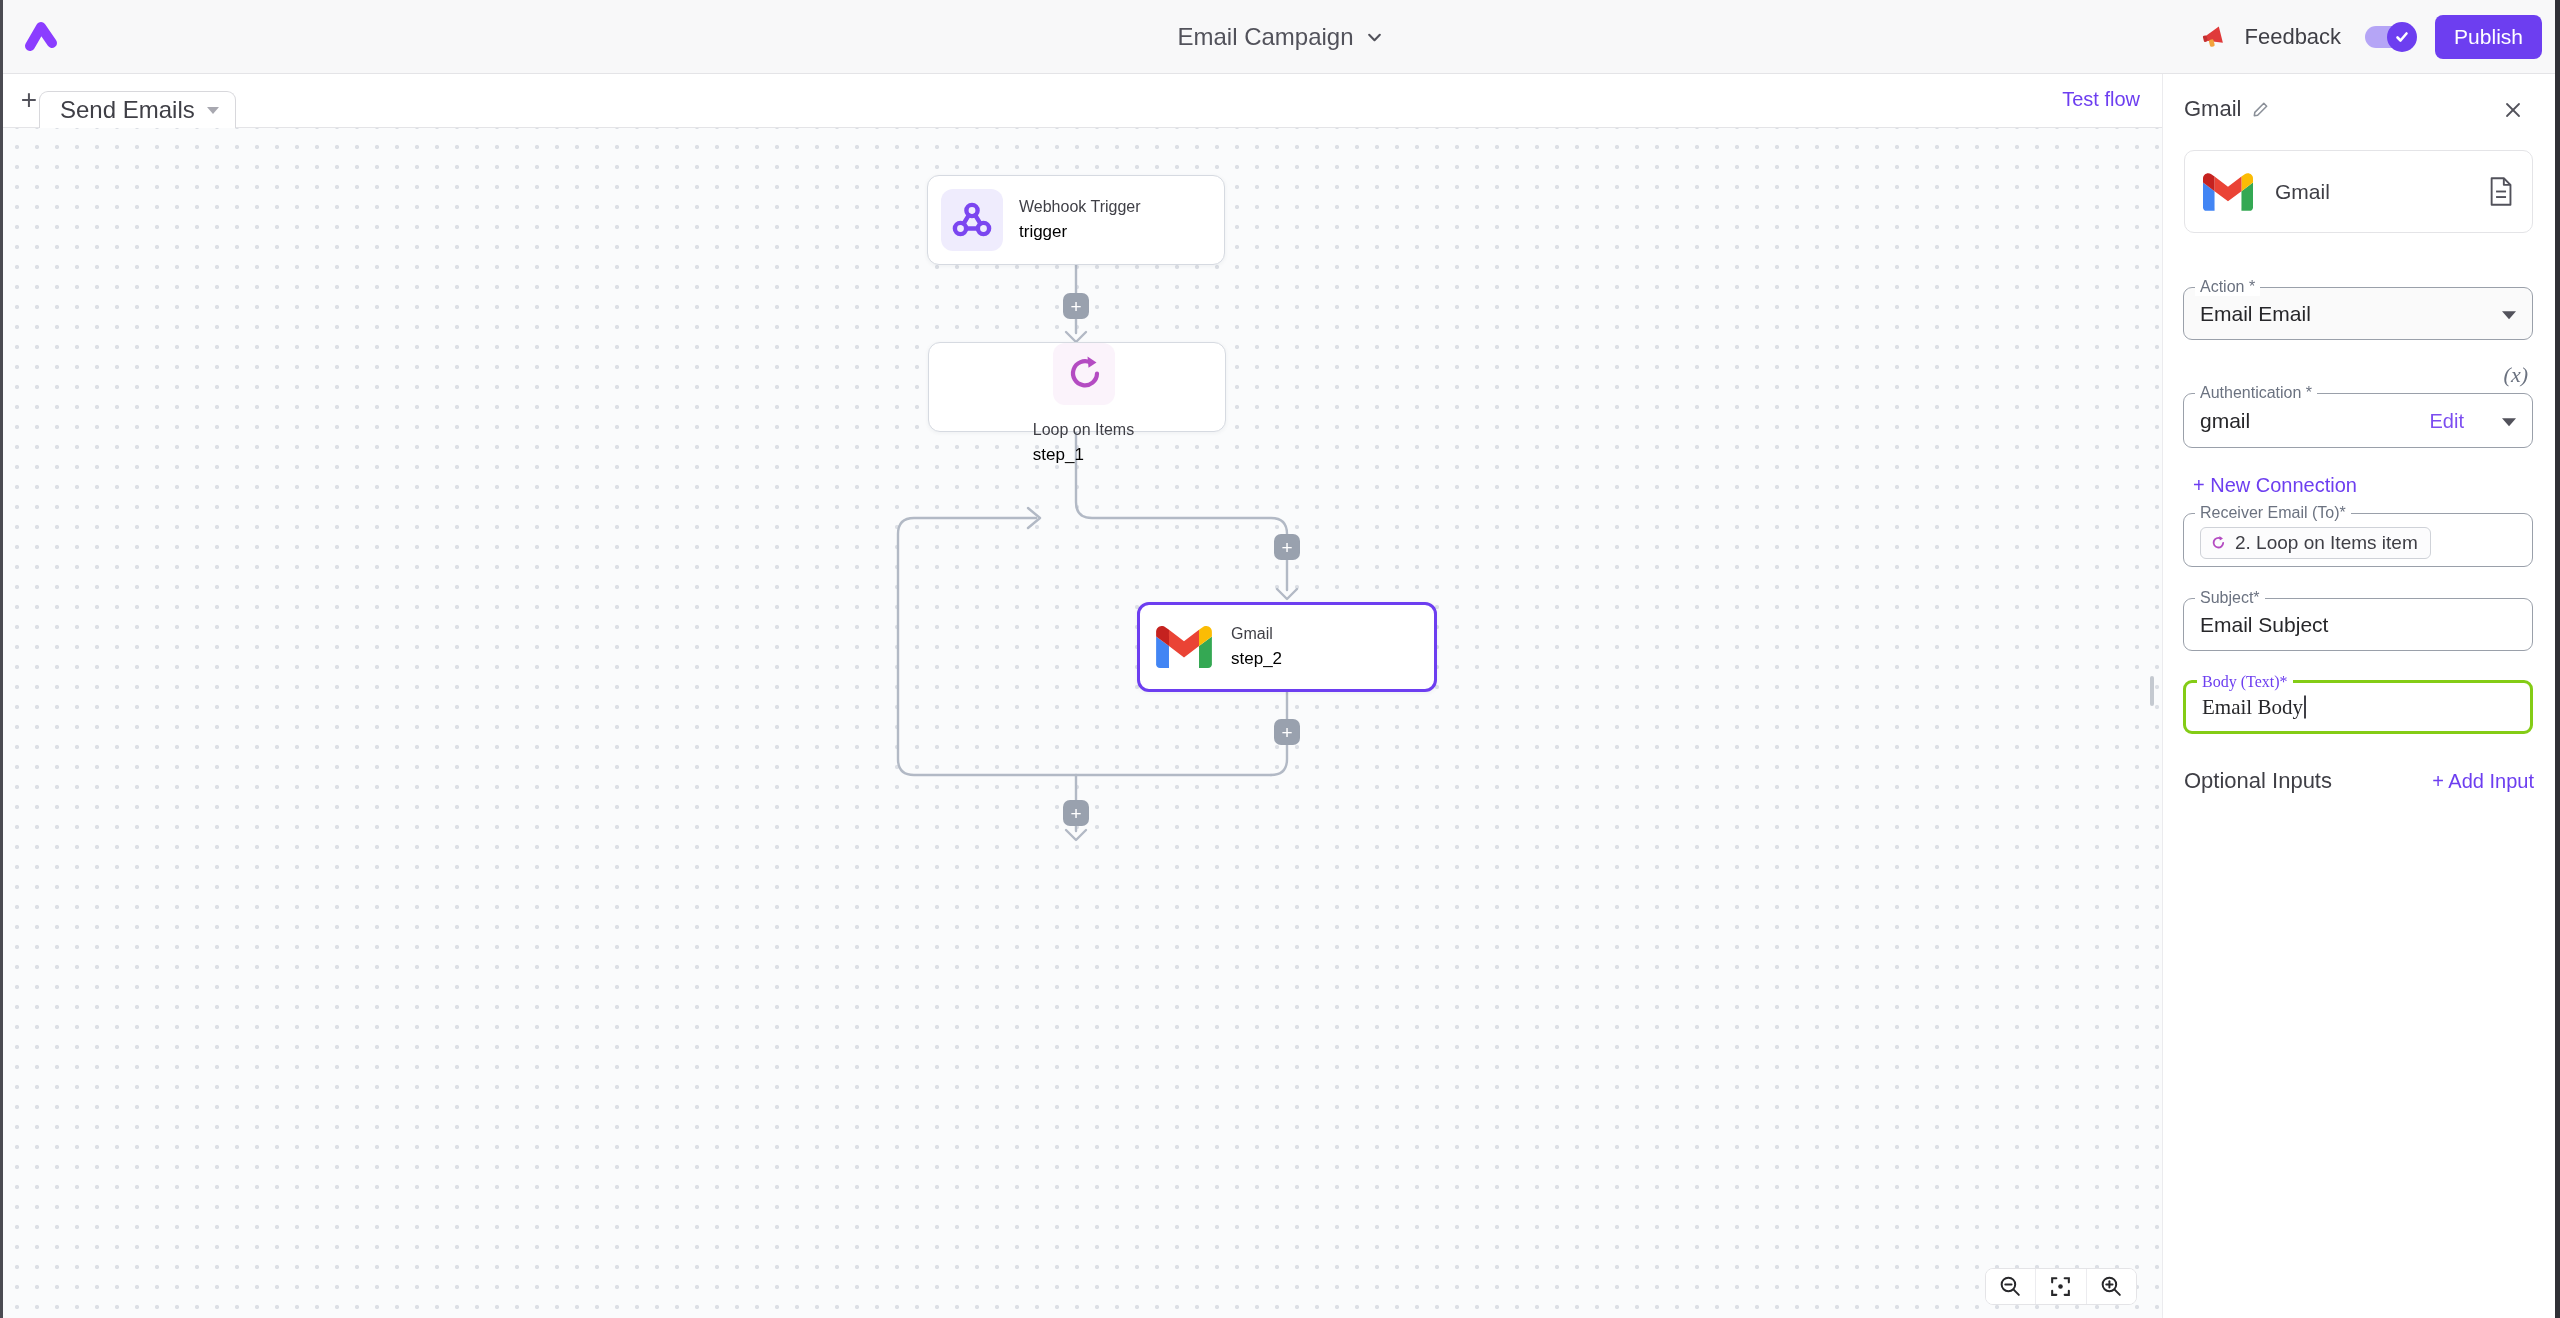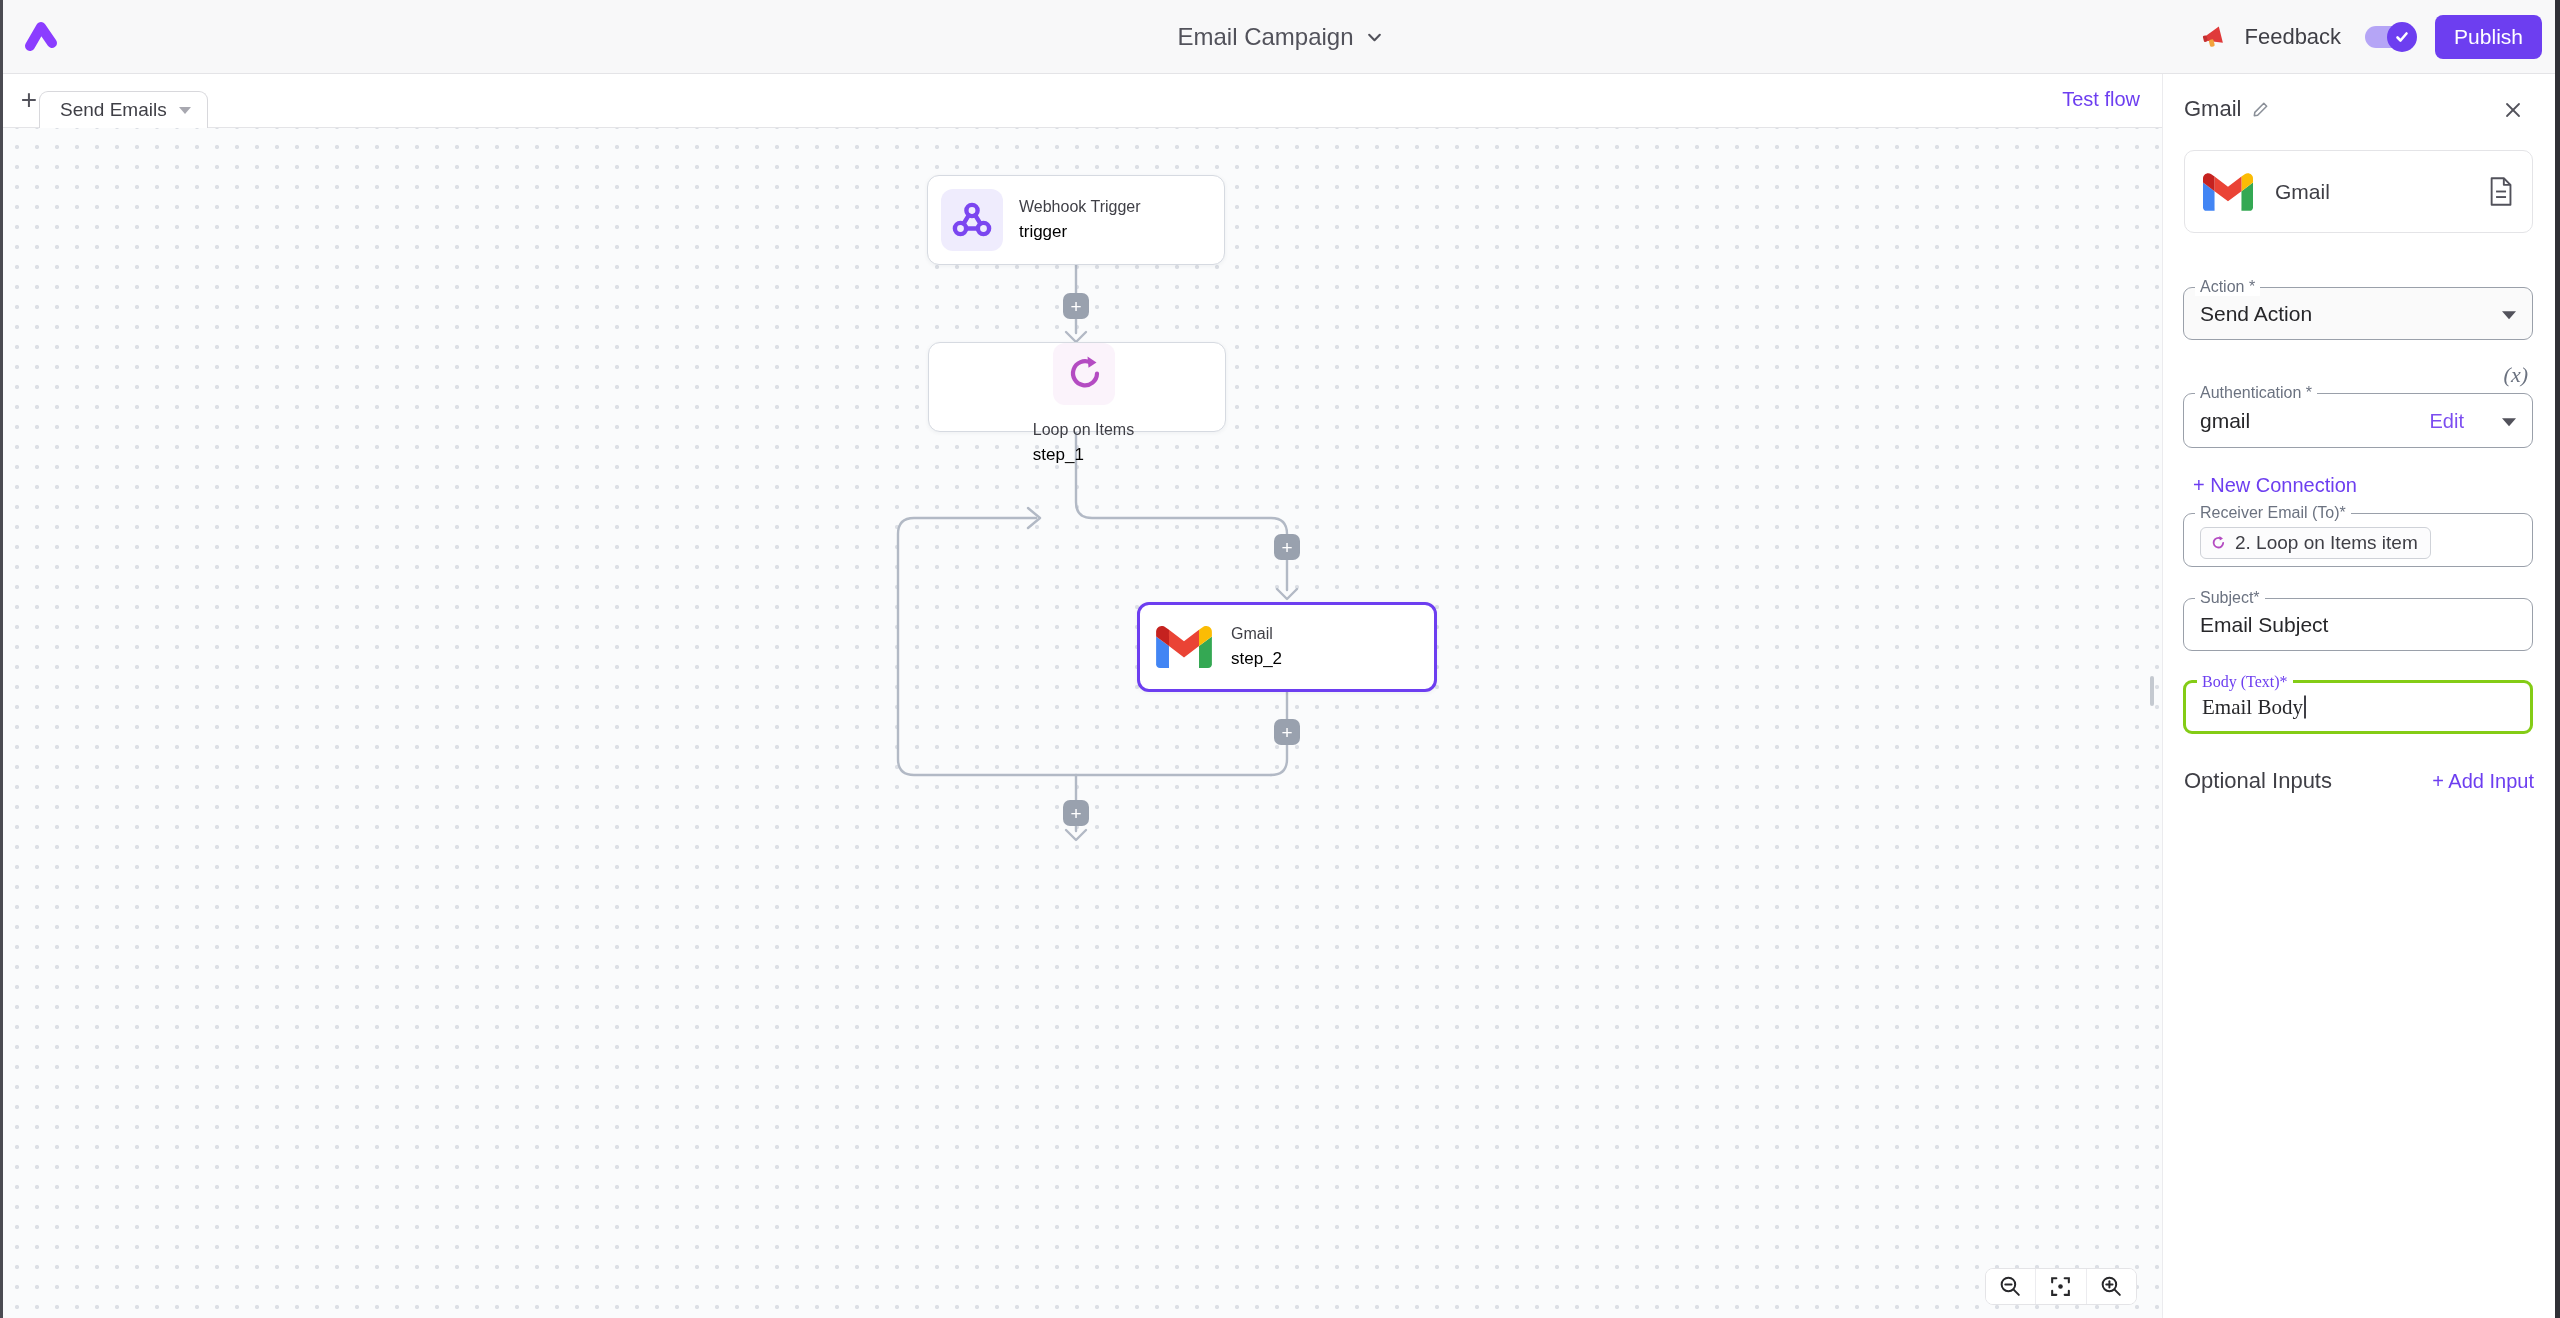--- a/index.html
+++ b/index.html
@@ -19,21 +19,21 @@
   .feedback { display:flex; align-items:center; gap:18px; cursor:pointer; }
   .feedback-label { font-size:22px; color:#3f3f46; font-weight:500; }
   .toggle { position:relative; width:46px; height:22px; background:#b5a5f6; border-radius:12px; margin:0 8px; cursor:pointer; }
   .toggle-thumb { position:absolute; right:-6px; top:-4px; width:30px; height:30px; border-radius:50%; background:#6d3ef0; display:flex; align-items:center; justify-content:center; }
   .publish-btn { background:#6d3ef0; color:#fff; font-size:21px; font-weight:500; border:none; border-radius:8px; padding:10px 19px; cursor:pointer; font-family:"Liberation Sans",sans-serif; }
 
   
   #tabbar { position:absolute; left:0; top:74px; width:2162px; height:54px; background:#fff; border-bottom:1px solid #e4e4e7; z-index:30; }
   .tab-add { position:absolute; left:12px; top:9px; width:34px; height:34px; font-size:28px; color:#52525b; font-weight:300; display:flex; align-items:center; justify-content:center; cursor:pointer; }
   .flow-tab { position:absolute; left:39px; top:17px; height:37px; background:#fff; border:1.5px solid #d8d8dc; border-bottom:none; border-radius:9px 9px 0 0; display:flex; align-items:center; gap:12px; padding:0 16px 0 20px; cursor:pointer; }
-  .flow-tab-label { font-size:19px; color:#3f3f46; }
+  .flow-tab-label { font-size:24px; color:#3f3f46; }
   .tab-caret { width:0; height:0; border-left:6px solid transparent; border-right:6px solid transparent; border-top:7px solid #a8a8b0; }
   .test-flow { position:absolute; right:22px; top:14px; font-size:20px; color:#6d3ef0; cursor:pointer; }
 
   
   #canvas { position:absolute; left:0; top:128px; width:2162px; height:1190px; background:#fafbfc;
             background-image:radial-gradient(circle, #dcdfe5 1.9px, transparent 2.3px);
             background-size:20px 20px; background-position:7px 9px; overflow:hidden; }
   #edges-svg { position:absolute; left:0; top:0; width:2162px; height:1190px; }
 
   .node { position:absolute; width:298px; height:90px; background:#fff; border:1.5px solid #d6dae1; border-radius:12px;
@@ -267,21 +267,21 @@
       <svg width="27" height="31" viewBox="0 0 24 28" fill="none" stroke="#52525b" stroke-width="1.7" stroke-linejoin="round">
         <path d="M4 2 H15 L21 8 V26 H4 Z"></path>
           <path d="M15 2 V8 H21"></path>
           <line x1="8" y1="14" x2="17" y2="14"></line>
           <line x1="8" y1="19" x2="17" y2="19"></line>
       </svg>
     </div>
 
     <div class="fieldset fs-action">
       <span class="flabel">Action *</span>
-      <span class="fvalue">Send Action</span>
+      <span class="fvalue">Email Email</span>
       <span class="dd-caret"></span>
     </div>
 
     <span class="dyn-icon">(x)</span>
 
     <div class="fieldset fs-auth">
       <span class="flabel">Authentication *</span>
       <span class="fvalue">gmail</span>
       <span class="edit-link">Edit</span>
       <span class="dd-caret"></span>

